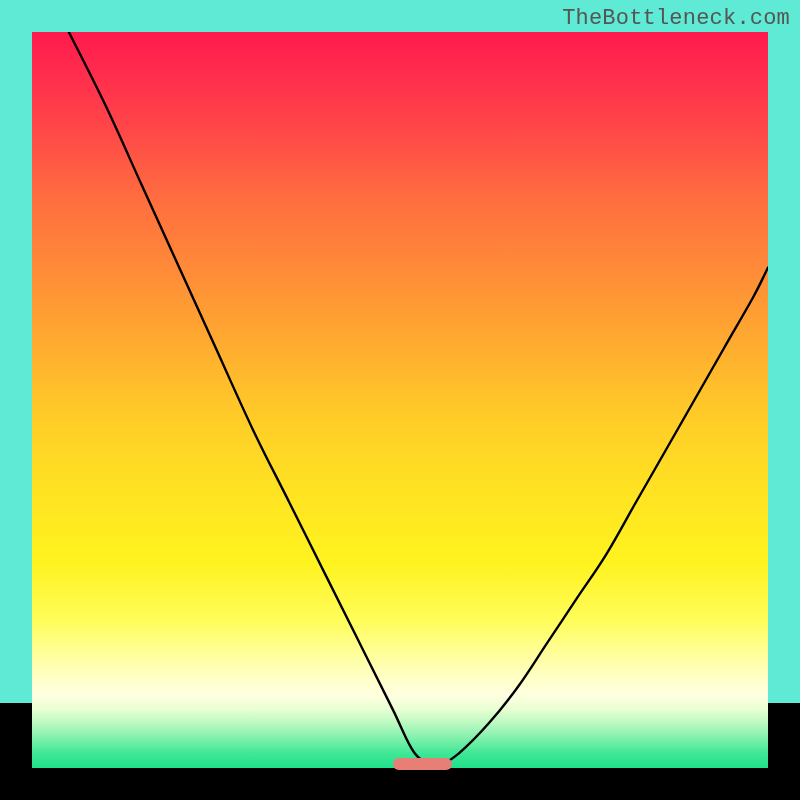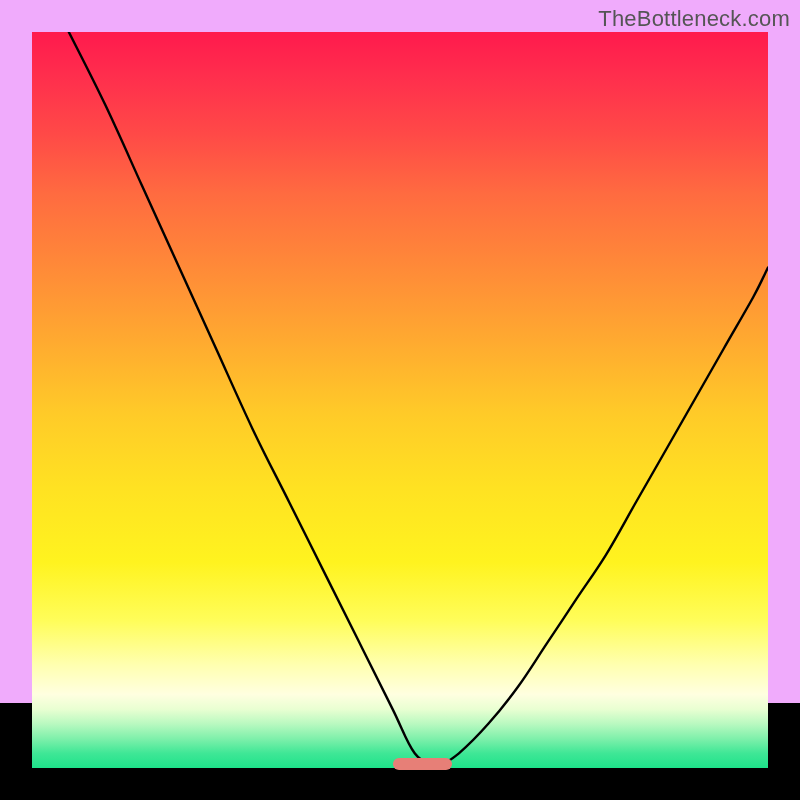--- a/index.html
+++ b/index.html
@@ -8,21 +8,22 @@
     width: 800px;
     height: 800px;
     overflow: hidden;
     background: #000;
     font-family: Arial, Helvetica, sans-serif;
   }
   .frame {
     position: relative;
     width: 800px;
     height: 703px;
-    background: #f0abfc;
+    background: #5eead4;
+    font-family: Liberation Mono, monospace;
   }
   .plot-area {
     position: absolute;
     left: 32px;
     top: 32px;
     width: 736px;
     height: 736px;
     background: linear-gradient(
       to bottom,
       #ff1a4d 0%,

